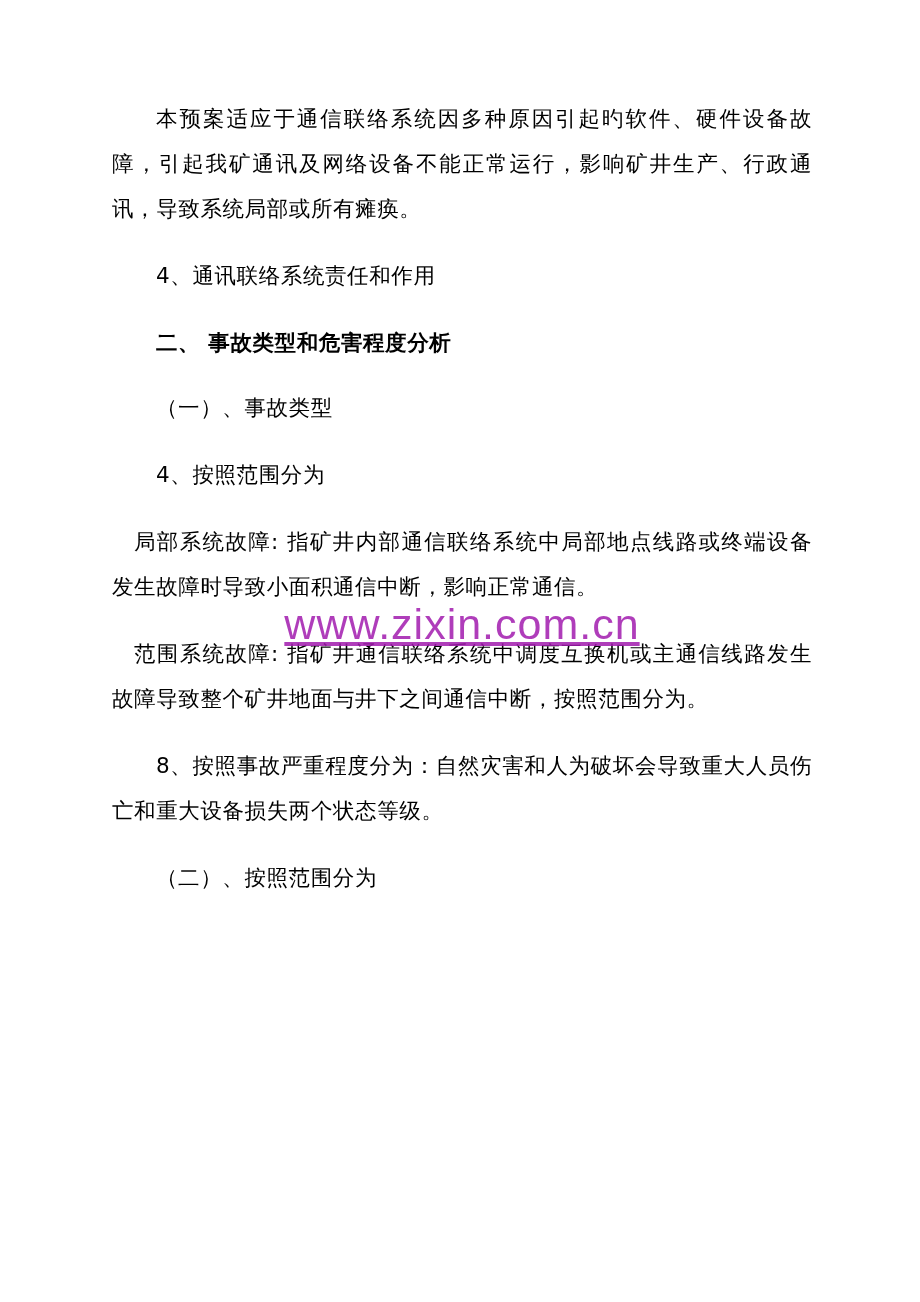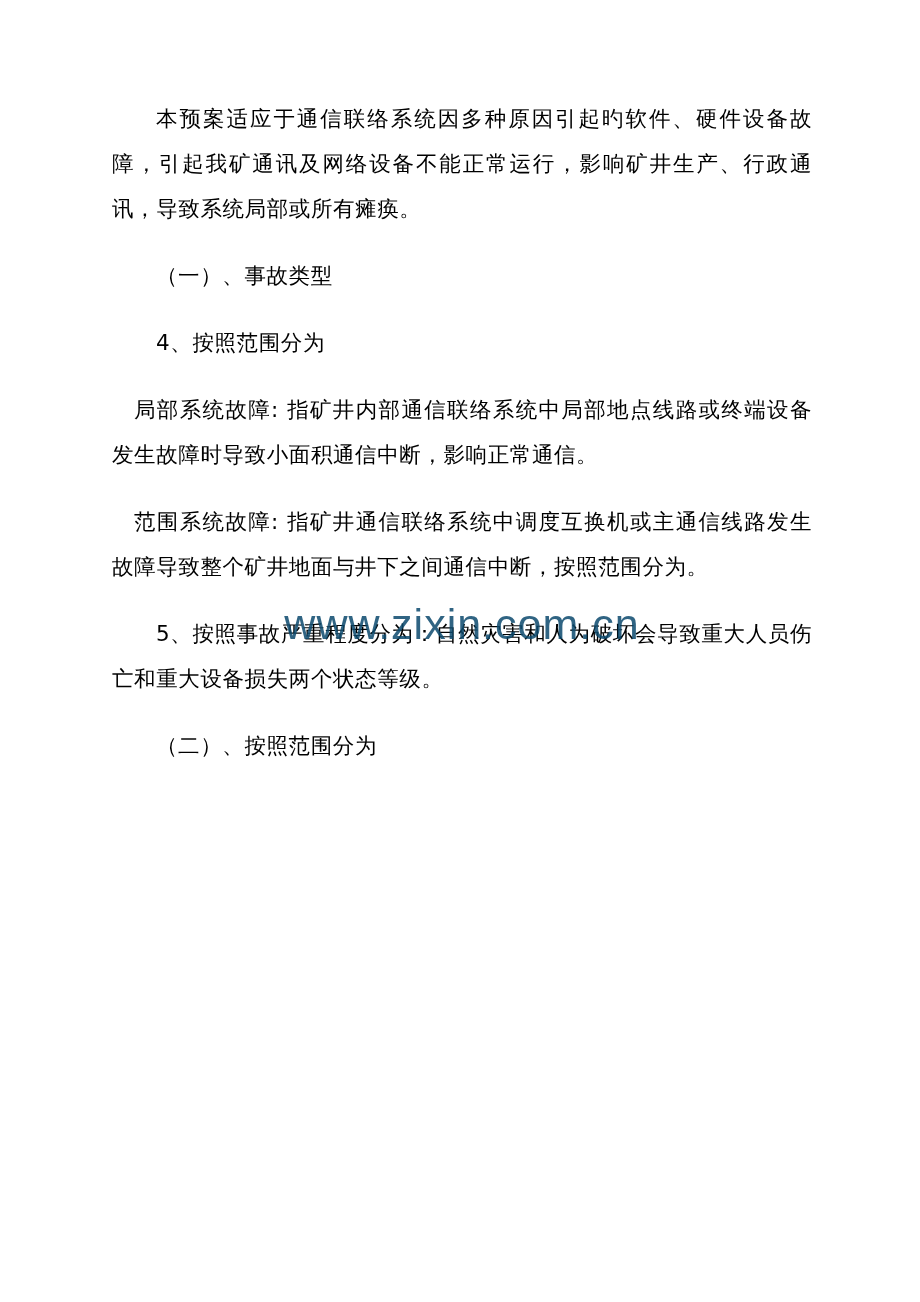--- a/index.html
+++ b/index.html
@@ -53,39 +53,42 @@
     letter-spacing: 0.6px;
   }
   .watermark {
     position: absolute;
     left: 212px;
     top: 600px;
     width: 500px;
     text-align: center;
     font-size: 43px;
     letter-spacing: 1px;
-    color: #0c4a6e;
+    color: #a21caf;
     font-family: "Liberation Sans", sans-serif;
     font-weight: 500;
     opacity: 0.85;
     pointer-events: none;
     user-select: none;
     white-space: nowrap;
+    text-decoration: underline;
   }
 </style>
 </head>
 <body>
 
 <div class="page">
 
   <div class="content">
     <p class="para indent2">本预案适应于通信联络系统因多种原因引起旳软件、硬件设备故障，引起我矿通讯及网络设备不能正常运行，影响矿井生产、行政通讯，导致系统局部或所有瘫痪。</p>
+    <p class="para indent2">4、通讯联络系统责任和作用</p>
+    <p class="heading">二、 事故类型和危害程度分析</p>
     <p class="para indent2">（一）、事故类型</p>
     <p class="para indent2">4、按照范围分为</p>
     <p class="para indent1">局部系统故障: 指矿井内部通信联络系统中局部地点线路或终端设备发生故障时导致小面积通信中断，影响正常通信。</p>
     <p class="para indent1">范围系统故障: 指矿井通信联络系统中调度互换机或主通信线路发生故障导致整个矿井地面与井下之间通信中断，按照范围分为。</p>
-    <p class="para indent2">5、按照事故严重程度分为：自然灾害和人为破坏会导致重大人员伤亡和重大设备损失两个状态等级。</p>
+    <p class="para indent2">8、按照事故严重程度分为：自然灾害和人为破坏会导致重大人员伤亡和重大设备损失两个状态等级。</p>
     <p class="para indent2">（二）、按照范围分为</p>
   </div>
 
   <div class="watermark">www.zixin.com.cn</div>
 
 </div>
 
 </body></html>

